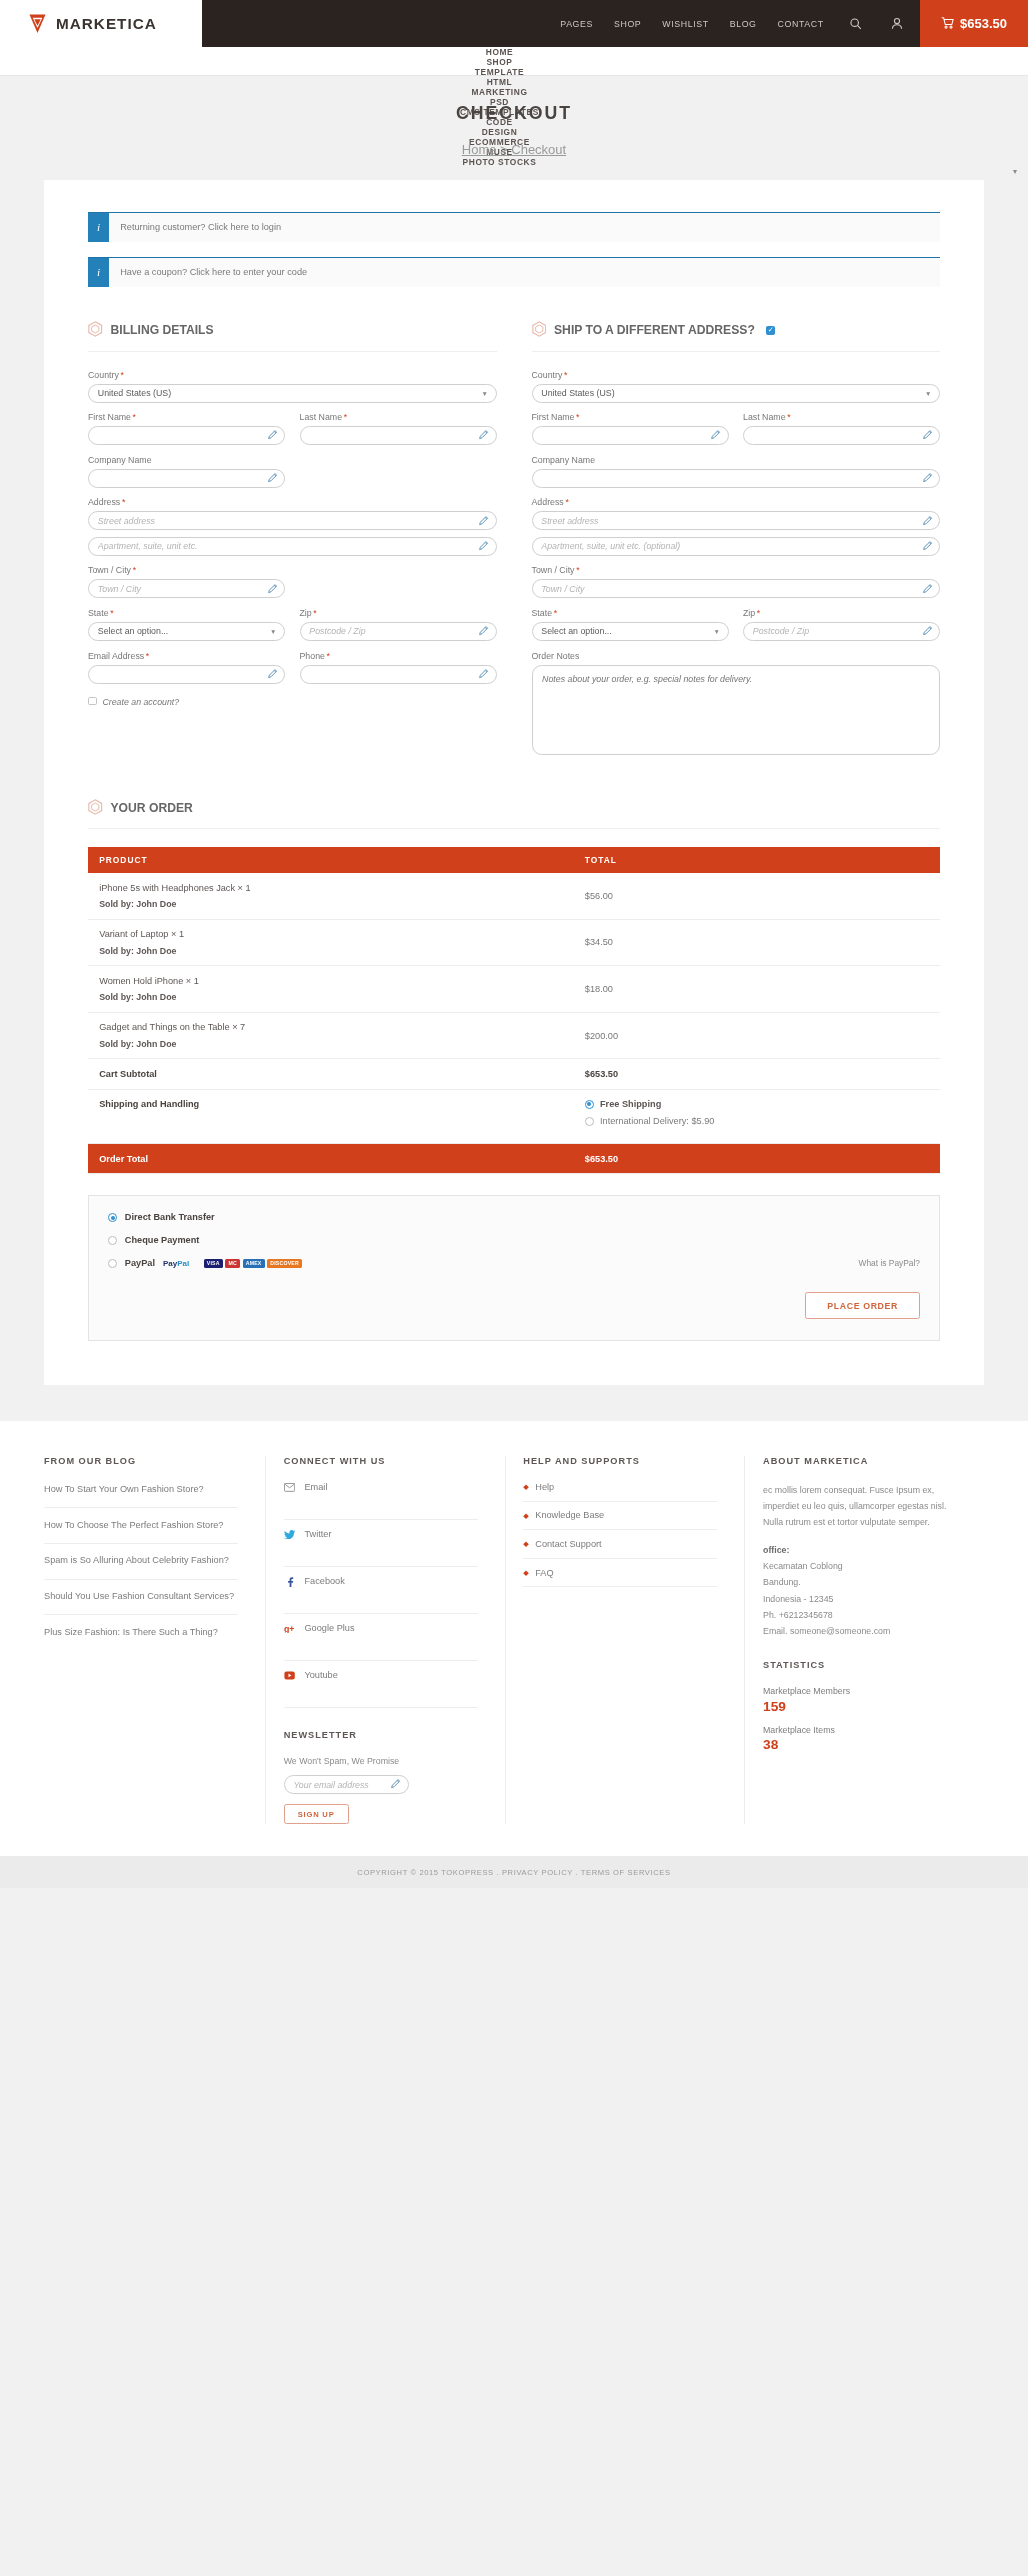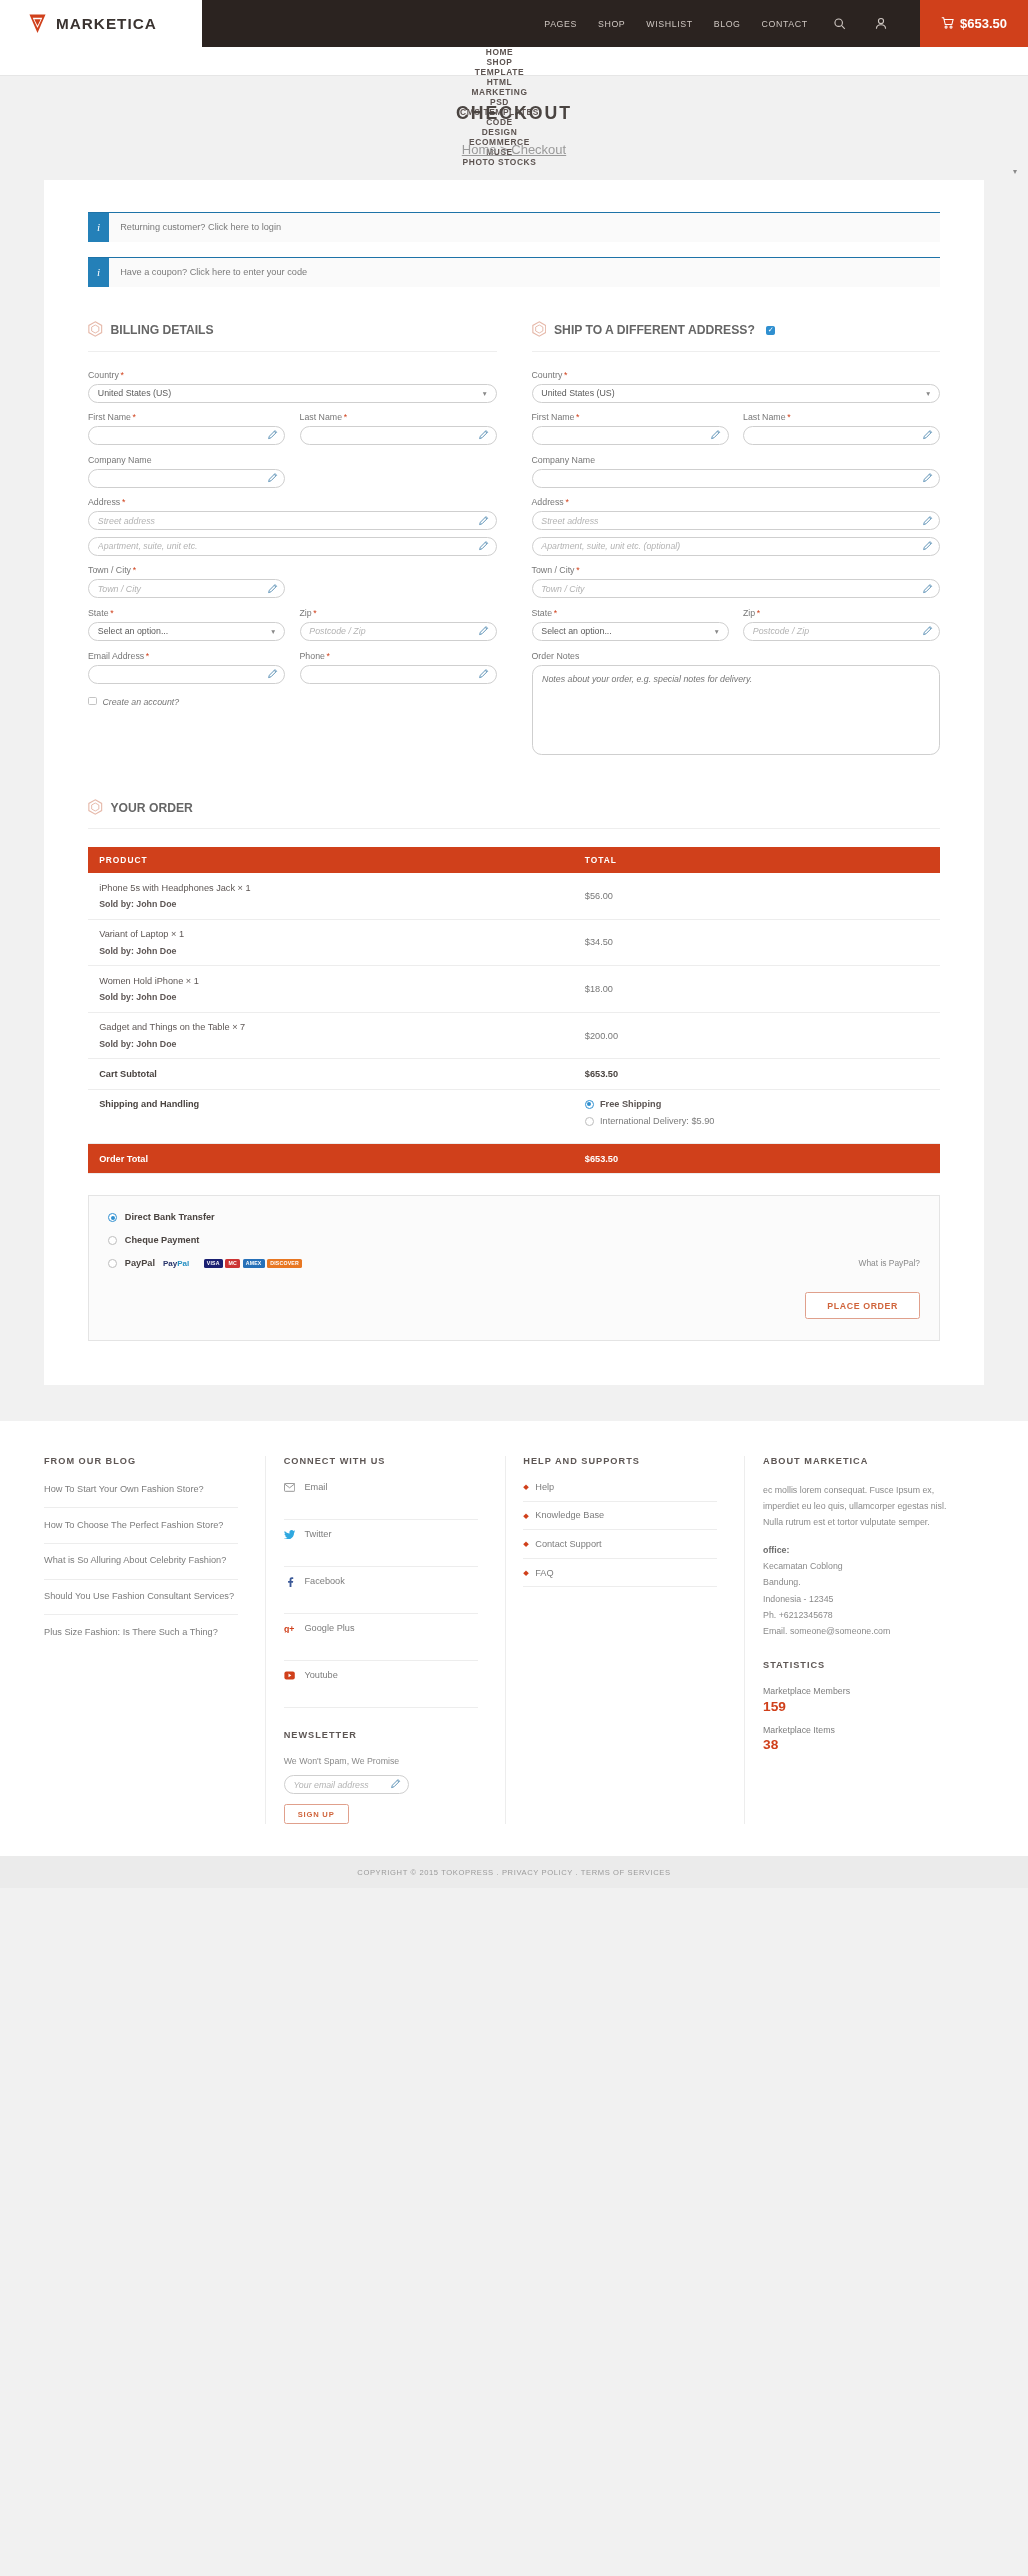--- a/index.html
+++ b/index.html
@@ -15,21 +15,21 @@
 
   
   .topbar { height:47px; background:#2b2320; display:flex; align-items:stretch; }
   .logo-box {
     width:202px; background:#fff; display:flex; align-items:center; gap:8px;
     padding-left:27px;
   }
   .logo-mark { width:21px; height:22.5px; position:relative; }
   .logo-mark svg { display:block; }
   .logo-text { font-size:15.3px; font-weight:bold; color:#3a3330; letter-spacing:1px; }
-  .top-nav { flex:1; display:flex; align-items:center; justify-content:flex-end; gap:21px; padding-right:28px; }
+  .top-nav { flex:1; display:flex; align-items:center; justify-content:flex-end; gap:21px; padding-right:12px; }
   .top-nav a { color:#cfc7c2; font-size:8.8px; letter-spacing:0.6px; text-decoration:none; }
   .top-icon { width:21px; height:21px; display:flex; align-items:center; justify-content:center; color:#cfc7c2; }
   .cart-btn {
     background:#d0401b; color:#fff; display:flex; align-items:center; gap:6.4px;
     padding:0 21px; font-size:13px; font-weight:bold;
   }
   .cart-btn .cart-ico { font-size:11.2px; }
 
   
   .mainnav {
@@ -596,21 +596,21 @@
         </div>
       </div>
     </div>
   </div>
 
   <div class="footer">
     <div class="fcol">
       <h4>FROM OUR BLOG</h4>
       <div class="blog-item">How To Start Your Own Fashion Store?</div>
       <div class="blog-item">How To Choose The Perfect Fashion Store?</div>
-      <div class="blog-item">What is So Alluring About Celebrity Fashion?</div>
+      <div class="blog-item">Spam is So Alluring About Celebrity Fashion?</div>
       <div class="blog-item">Should You Use Fashion Consultant Services?</div>
       <div class="blog-item" style="border-bottom:none">Plus Size Fashion: Is There Such a Thing?</div>
     </div>
 
     <div class="fcol" style="padding-left:17.7px;">
       <h4>CONNECT WITH US</h4>
       <div class="soc">
         <span class="sico">
             <svg width="11.2" height="8.8" viewBox="0 0 14 11" fill="none" stroke="#8a8a8a" stroke-width="1.1">
               <rect x="0.6" y="0.6" width="12.8" height="9.8" rx="1"></rect>

